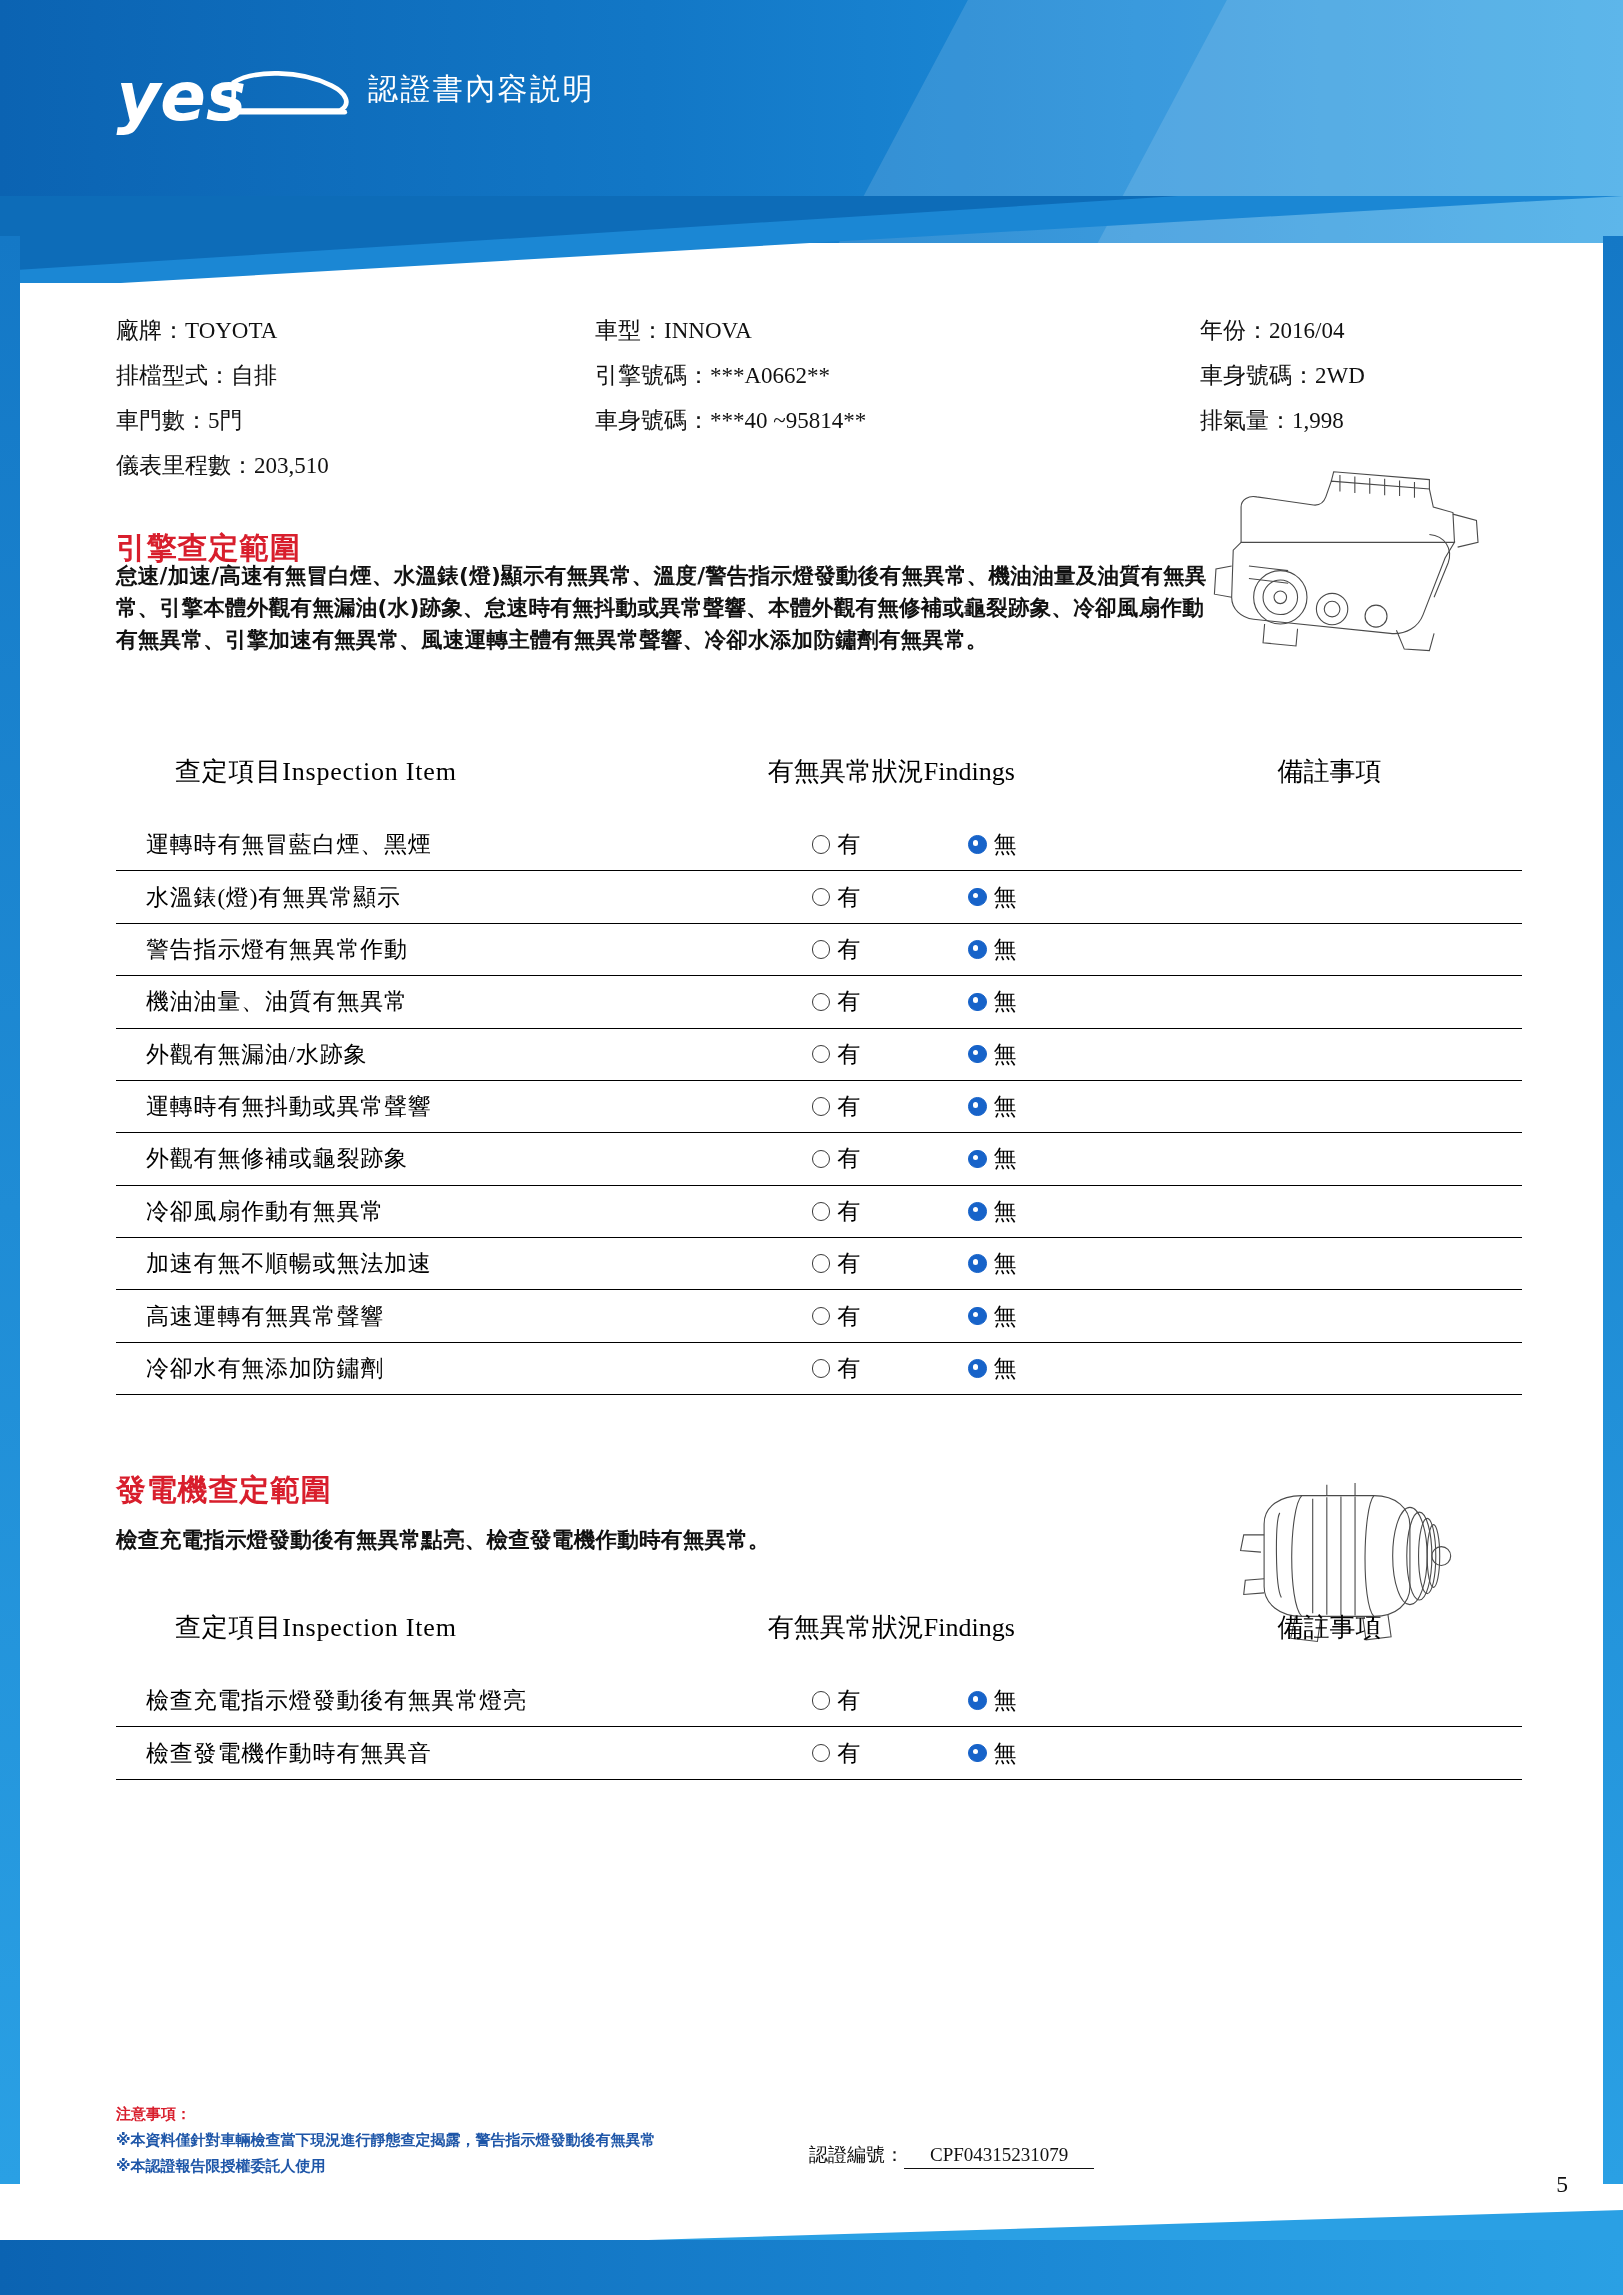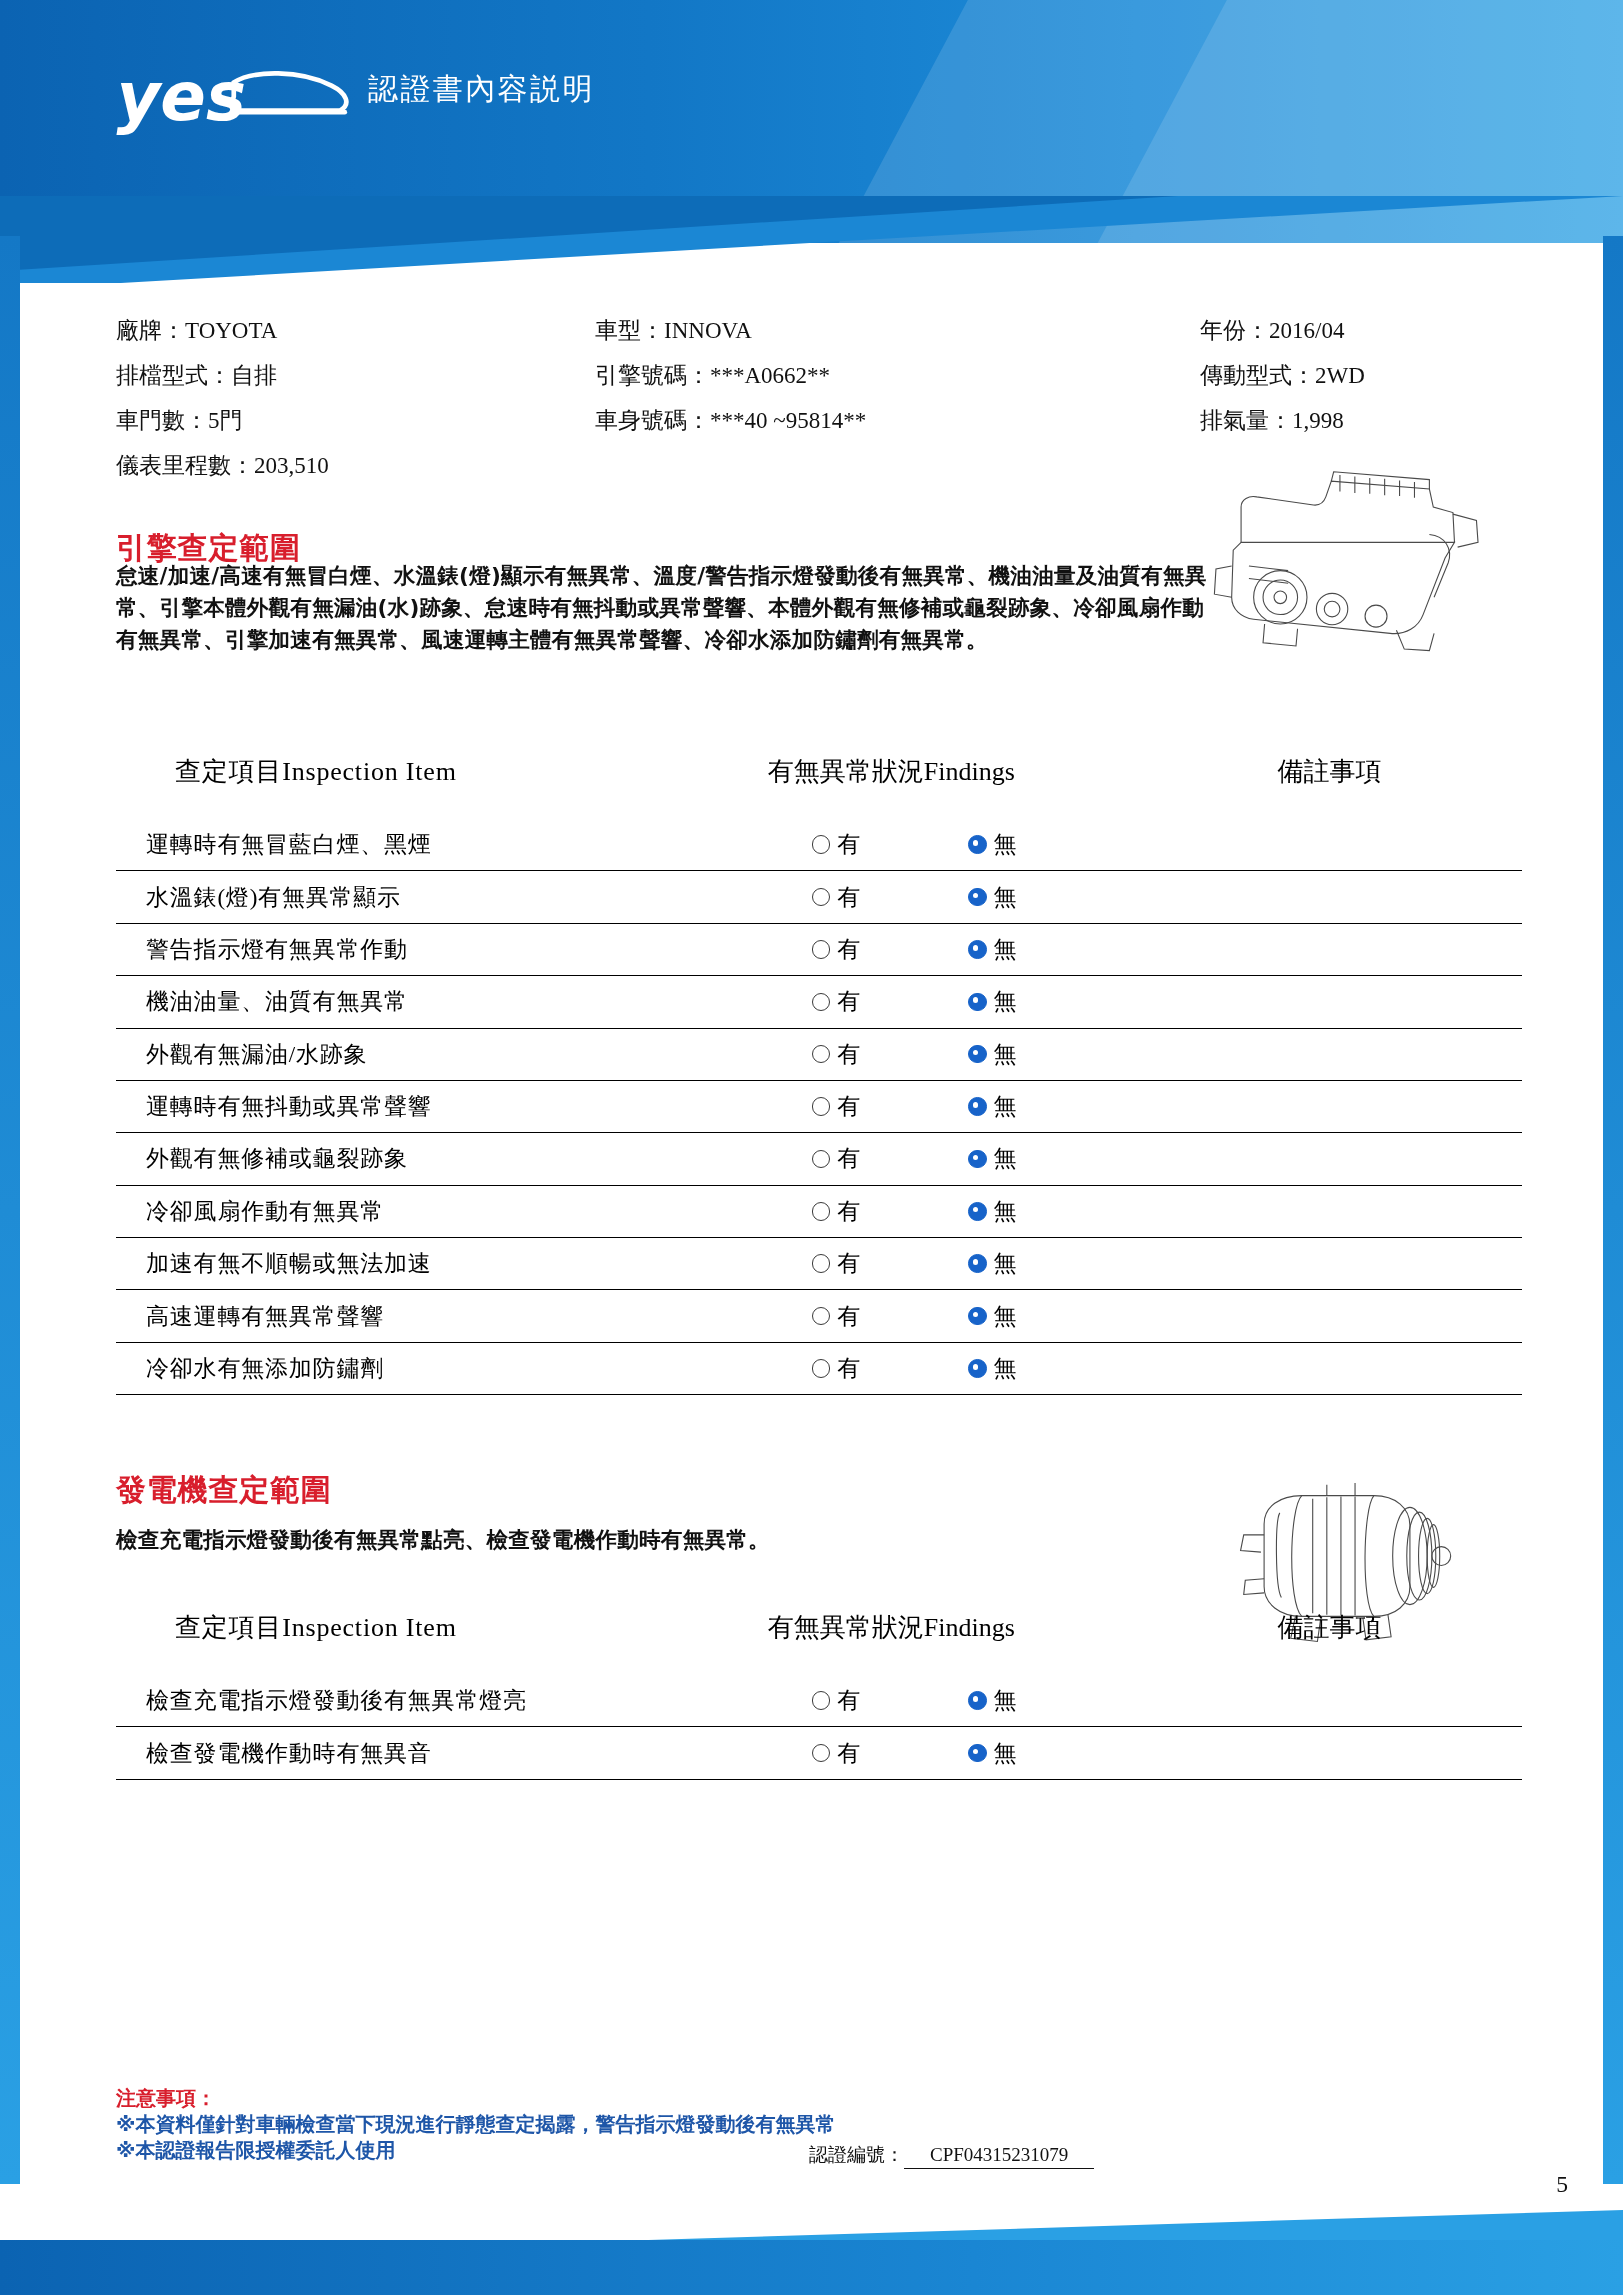--- a/index.html
+++ b/index.html
@@ -205,23 +205,23 @@
   .alt-img {
     position: absolute;
     top: 1469px; left: 1209px;
     width: 267px; height: 196px;
   }
 
   
   .notes {
     position: absolute;
     left: 116px;
-    bottom: 132px;
+    bottom: 116px;
     font-family: "DejaVu Sans", sans-serif;
-    font-size: 20px;
+    font-size: 15px;
     line-height: 26px;
     color: #1e56a8;
     font-weight: 600;
   }
   .notes .nhead { color: #d81e2c; }
   .cert-line {
     position: absolute;
     left: 809px;
     bottom: 126px;
     font-family: "Liberation Serif", serif;
@@ -275,21 +275,21 @@
       <div>車門數：5門</div>
       <div>儀表里程數：203,510</div>
     </div>
     <div class="col col2">
       <div>車型：INNOVA</div>
       <div>引擎號碼：***A0662**</div>
       <div>車身號碼：***40 ~95814**</div>
     </div>
     <div class="col col3">
       <div>年份：2016/04</div>
-      <div>傳動型式：2WD</div>
+      <div>車身號碼：2WD</div>
       <div>排氣量：1,998</div>
     </div>
   </div>
 
   <svg class="engine-img" viewBox="0 0 390 290">
     <g fill="none" stroke="#4a4a4a" stroke-width="1.4">
       <path d="M60 120 L60 75 C60 65 70 60 80 62 L150 72 C160 74 165 70 168 62 L175 42 L300 52 L305 75 L330 82 L332 120"></path>
       <path d="M60 120 L50 130 L48 190 C48 205 60 216 76 218 L250 236 C270 238 286 228 292 212 L320 140 L332 120 Z"></path>
       <path d="M175 42 L178 30 L300 40 L300 52"></path>
       <path d="M186 34 L186 55 M205 36 L205 57 M224 38 L224 58 M243 39 L243 60 M262 41 L262 61 M281 43 L281 63"></path>

